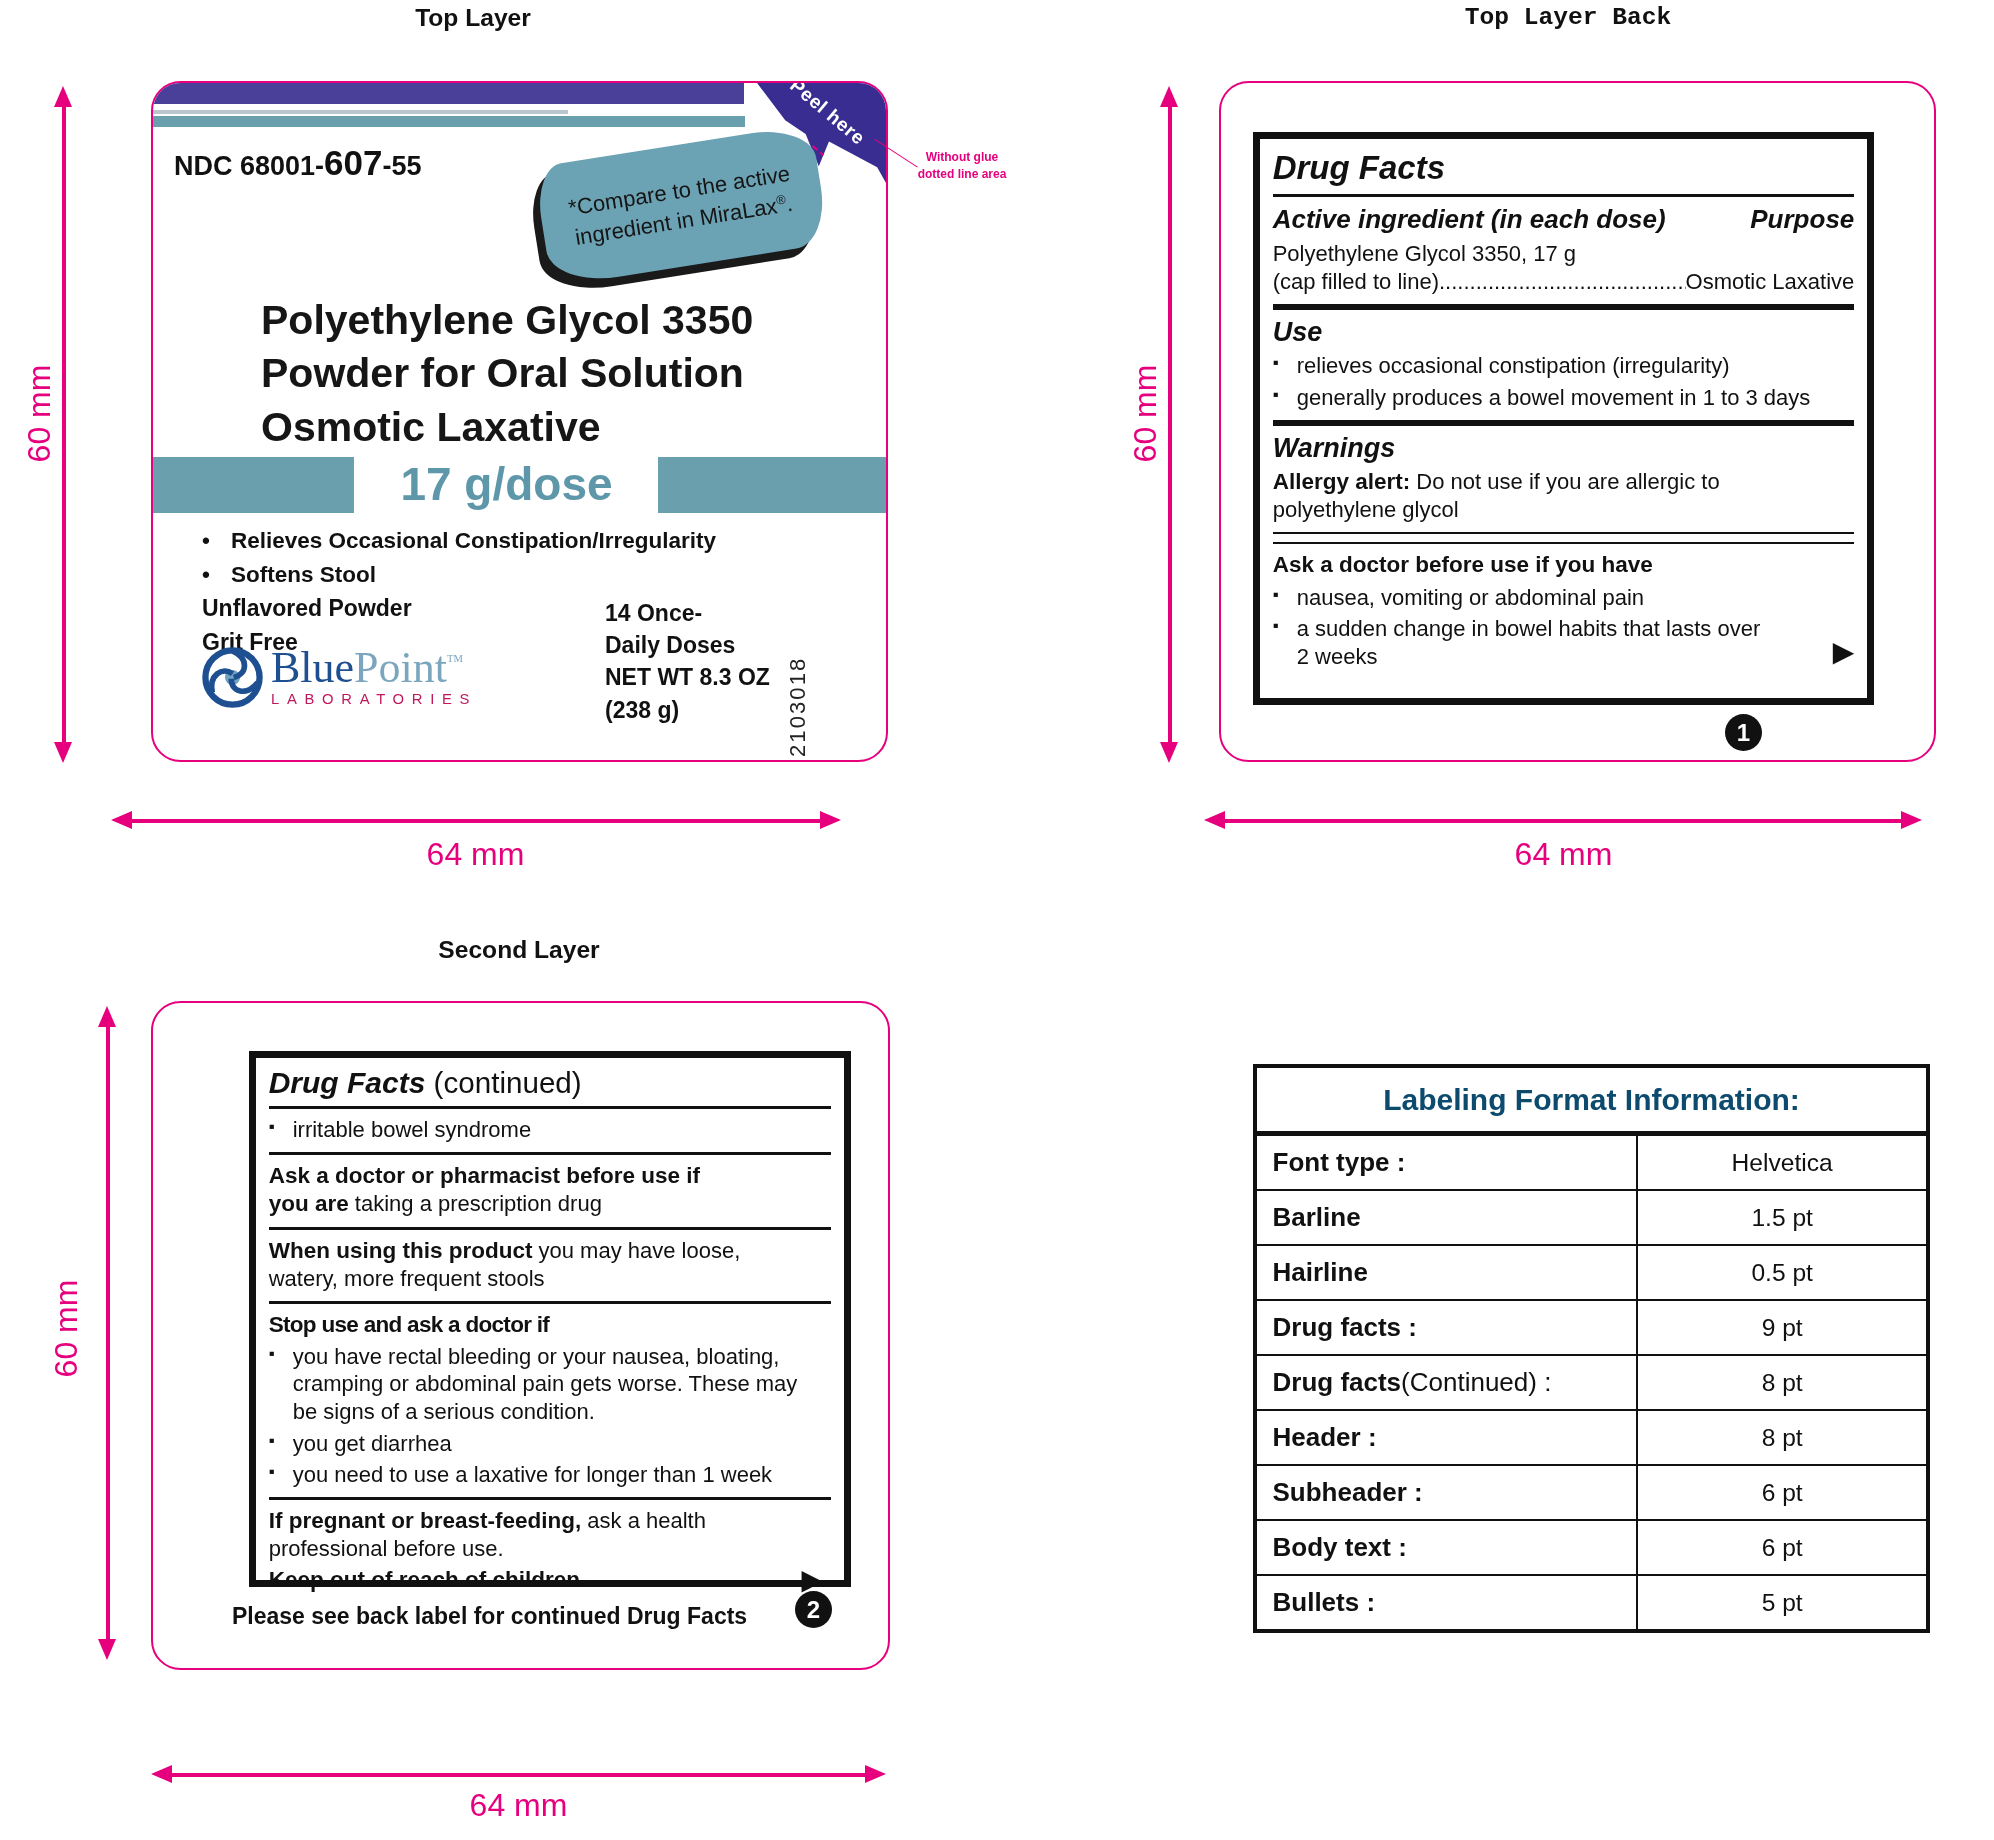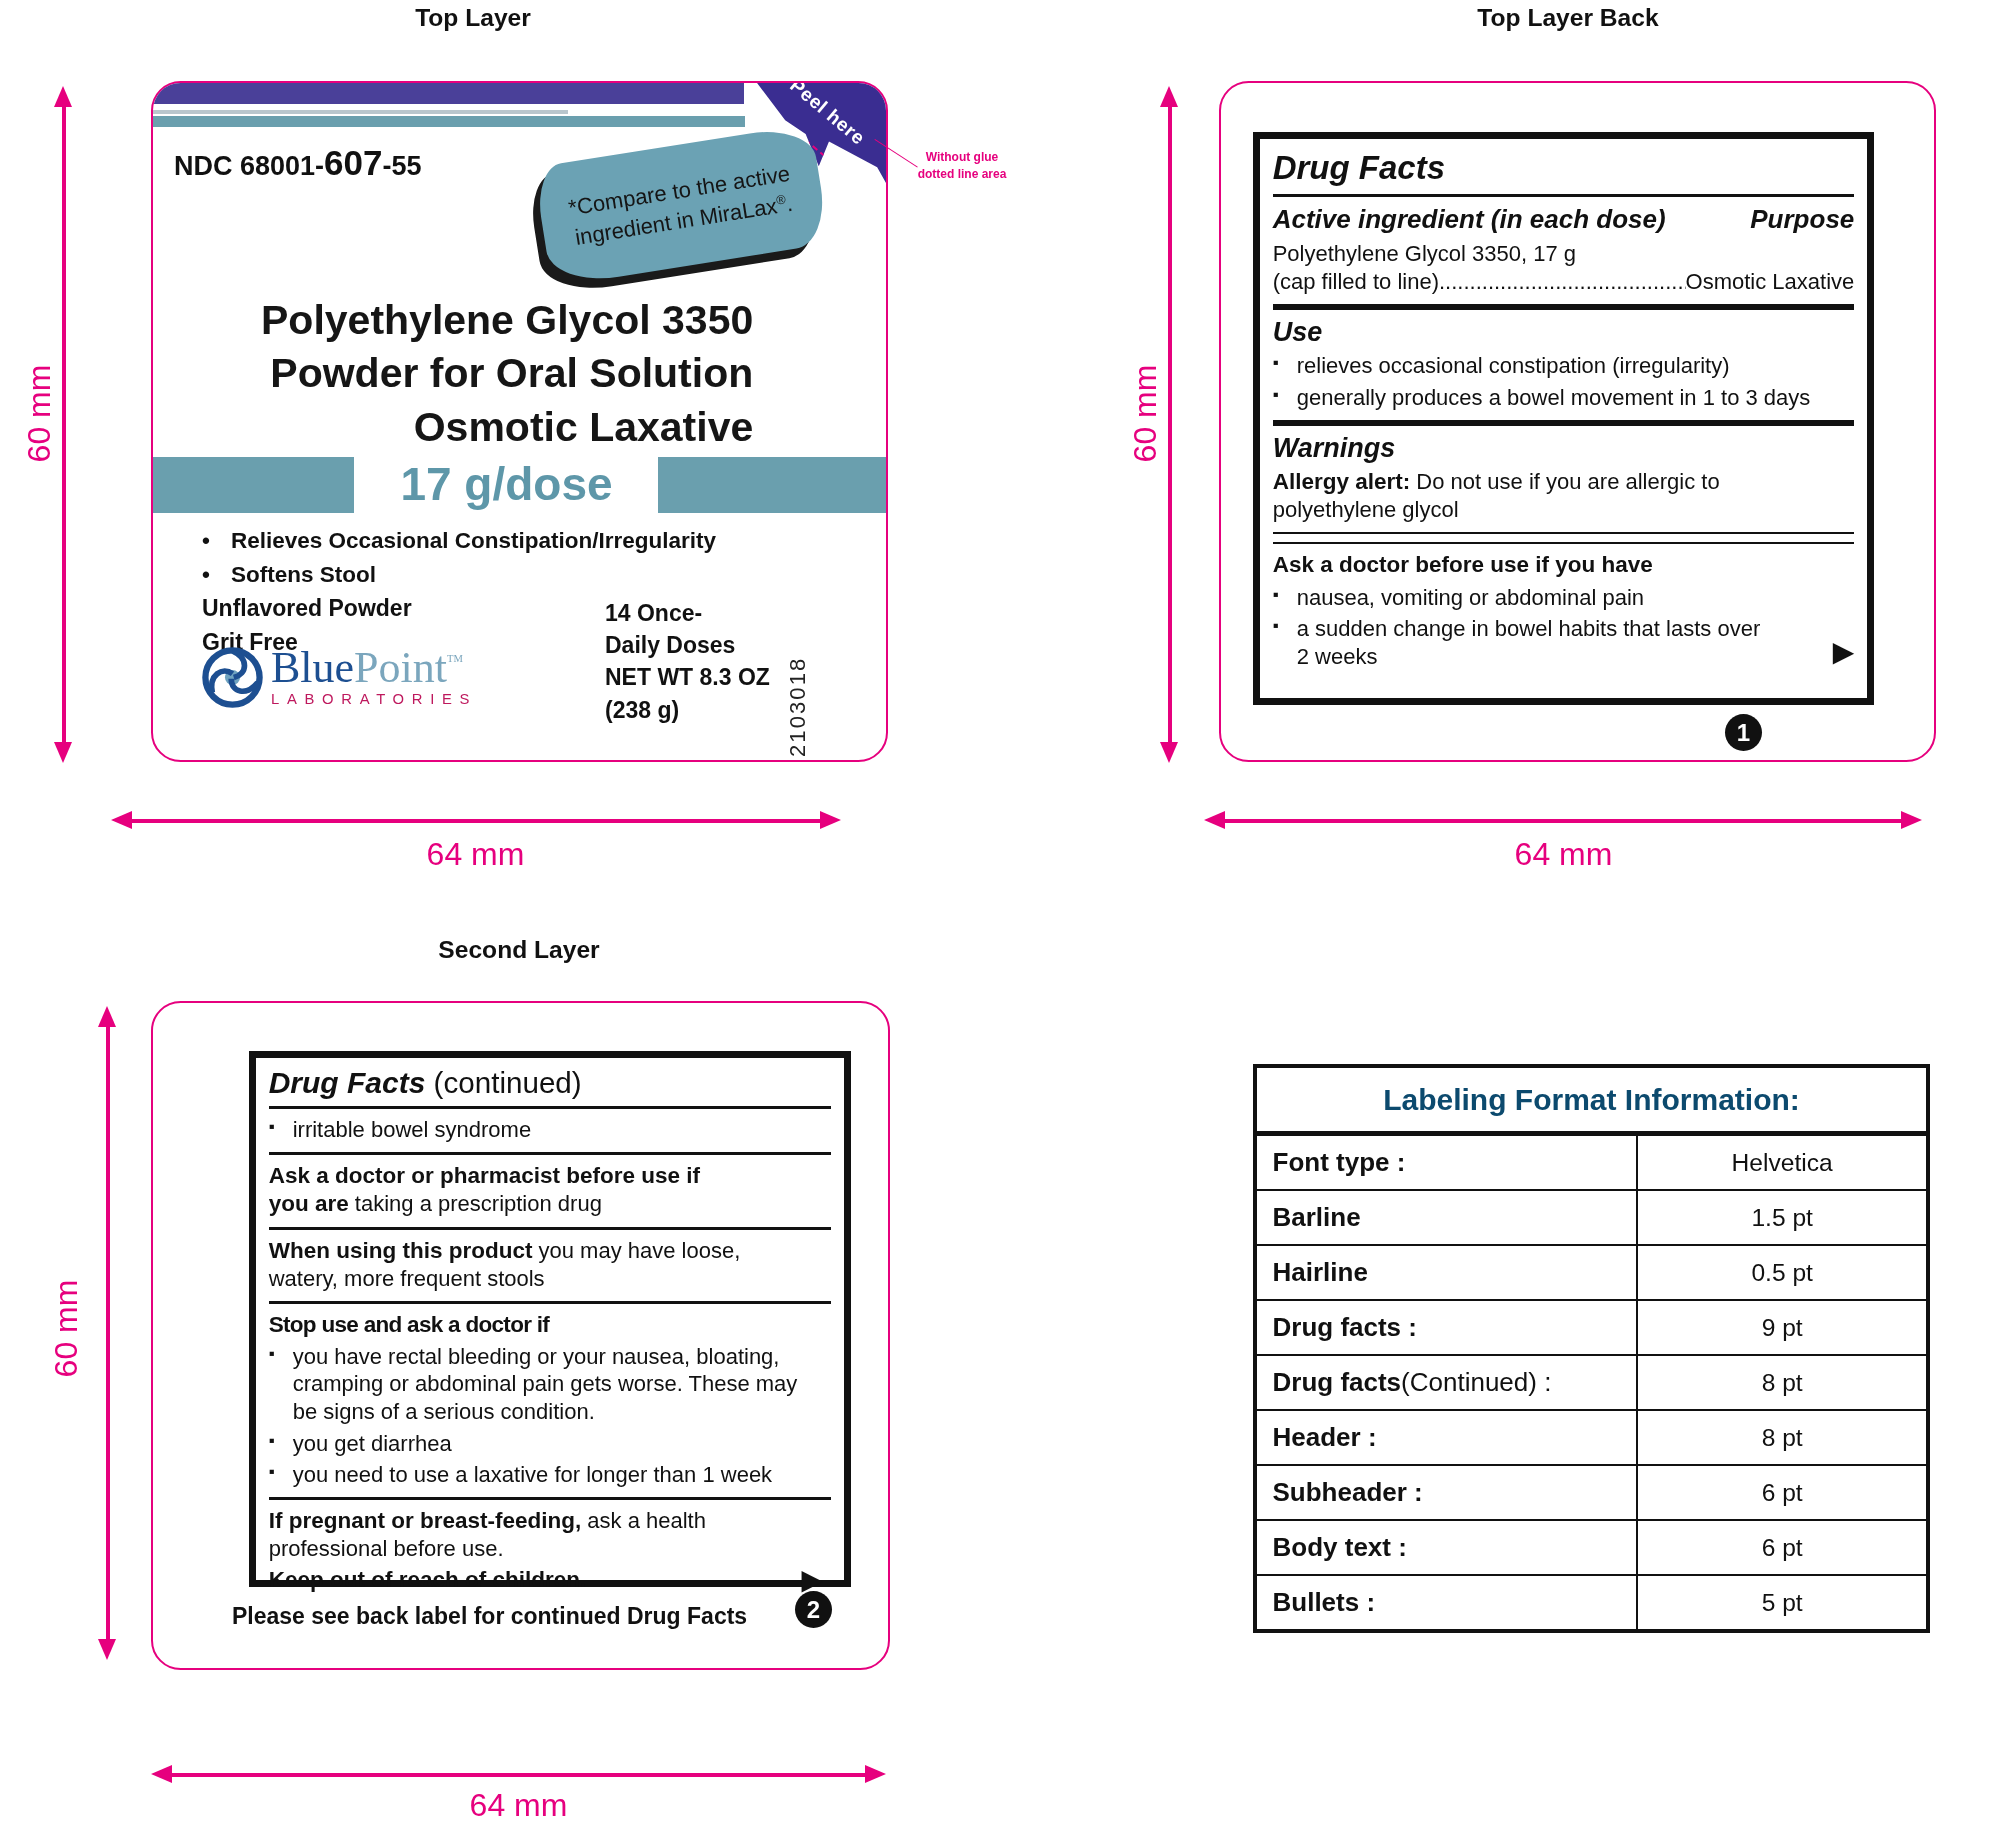--- a/index.html
+++ b/index.html
@@ -39,21 +39,21 @@
   #ndc .n1{font-size:27px;}
   #ndc .n2{font-size:35px;}
   #ndc .n3{font-size:27px;}
   #compare-flag{position:absolute;left:388px;top:62px;width:281px;height:121px;background:#6ba2b4;
     transform:rotate(-9deg);box-shadow:-8.4px 8.4px 0 #1a1a1a;
     border-radius:10% 22% 12% 24% / 42% 28% 46% 30%;
     display:flex;flex-direction:column;justify-content:center;align-items:center;}
   #compare-flag .fl{font-size:22px;color:#151515;line-height:1.35;}
   #compare-flag sup{font-size:12.7px;}
   #product-title{position:absolute;left:108px;top:211px;font-size:41px;font-weight:bold;
-    line-height:1.3;color:#161616;text-align:right;}
+    line-height:1.3;color:#161616;}
   .dose-block{position:absolute;height:56px;background:#6a9fae;}
   #dose-value{position:absolute;left:201px;top:374px;width:305px;height:56px;line-height:55px;
     text-align:center;font-size:46px;font-weight:bold;color:#5e97a9;}
   .benefit{position:absolute;display:flex;font-size:22.5px;font-weight:bold;color:#111;}
   .benefit .rb{margin-right:21px;}
   .note-bold{position:absolute;font-size:23px;font-weight:bold;color:#111;text-align:right;}
   #doses-block{position:absolute;left:452px;top:514px;font-size:23px;font-weight:bold;line-height:1.4;color:#111;}
   #lot{position:absolute;left:632px;top:674px;width:183px;transform:rotate(-90deg);
     transform-origin:left top;font-size:22px;letter-spacing:2.1px;color:#222;}
   
@@ -92,21 +92,21 @@
     padding-left:15.5px;font-size:26px;font-weight:bold;color:#111;box-sizing:border-box;}
   .fcell-l .rest{font-weight:normal;}
   .fcell-r{width:43%;display:flex;align-items:center;justify-content:center;font-size:24.6px;color:#111;}
 </style>
 </head>
 <body>
 
 <div id="page">
 
   <div class="qtitle" style="left:262px;top:4.2px;">Top Layer</div>
-  <div class="qtitle" style="left:1357px;top:4.2px;">Top Layer Back</div>
+  <div class="qtitle" style="left:1357px;top:4.2px;font-family:Liberation Mono, monospace;">Top Layer Back</div>
   <div class="qtitle" style="left:308px;top:936px;">Second Layer</div>
 
   <div class="varrow" style="left:62px;top:106px;height:637px;"></div>
   <div class="vdimlabel" style="left:-14px;top:395px;">60 mm</div>
   <div class="harrow" style="left:131px;top:819px;width:690px;"></div>
   <div class="dimlabel" style="left:370px;top:836px;">64 mm</div>
 
   <div class="varrow" style="left:1168px;top:106px;height:637px;"></div>
   <div class="vdimlabel" style="left:1092px;top:395px;">60 mm</div>
   <div class="harrow" style="left:1224px;top:819px;width:678px;"></div>

